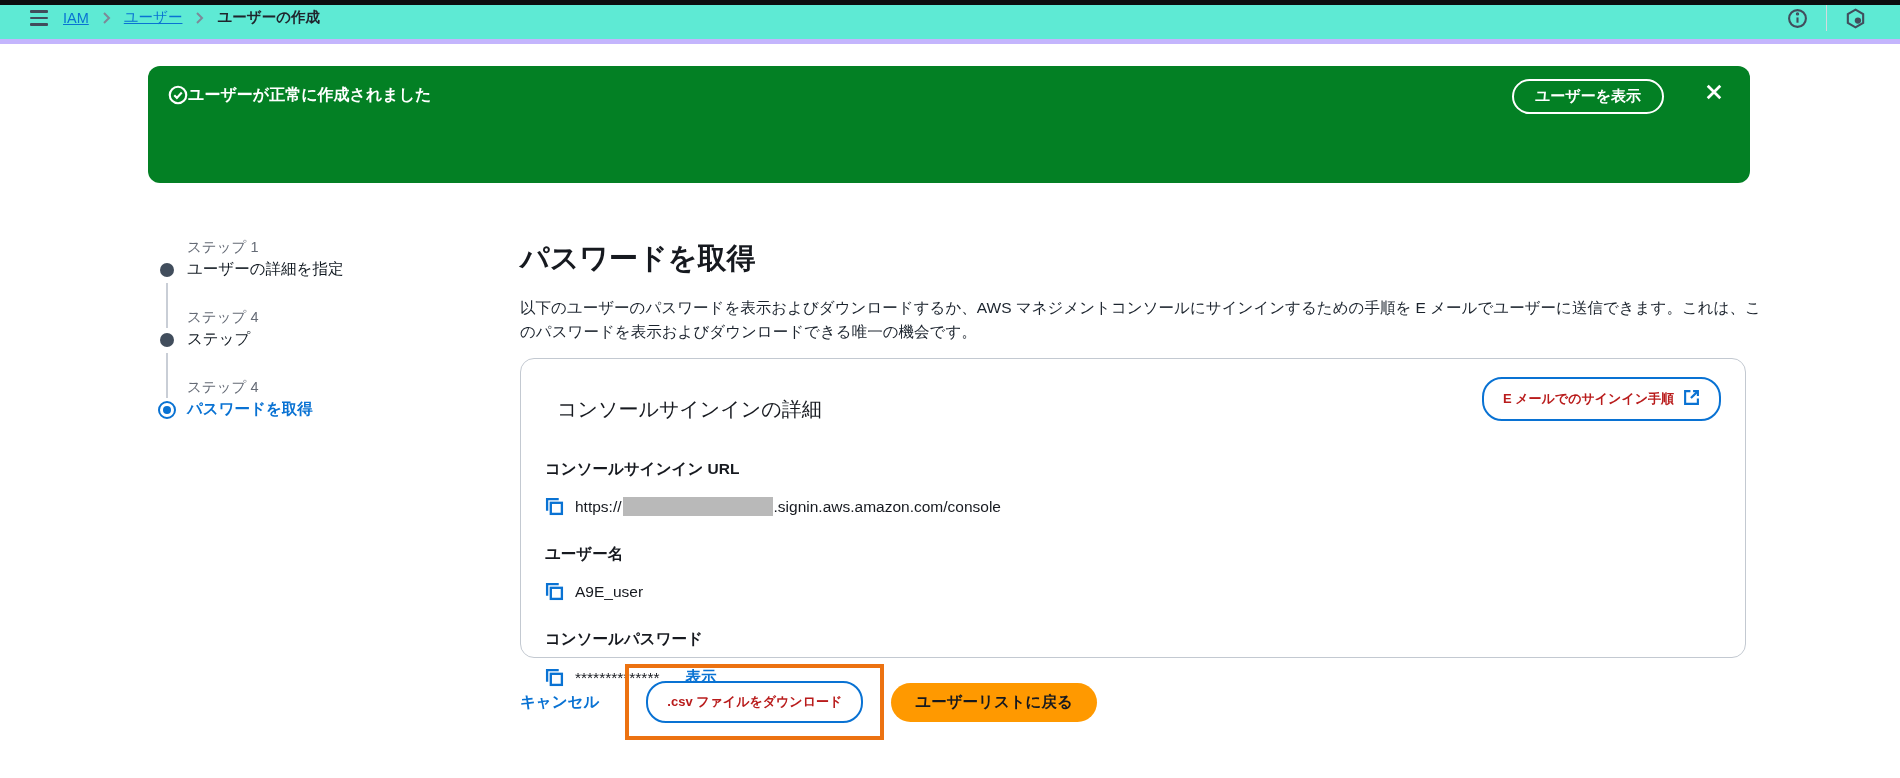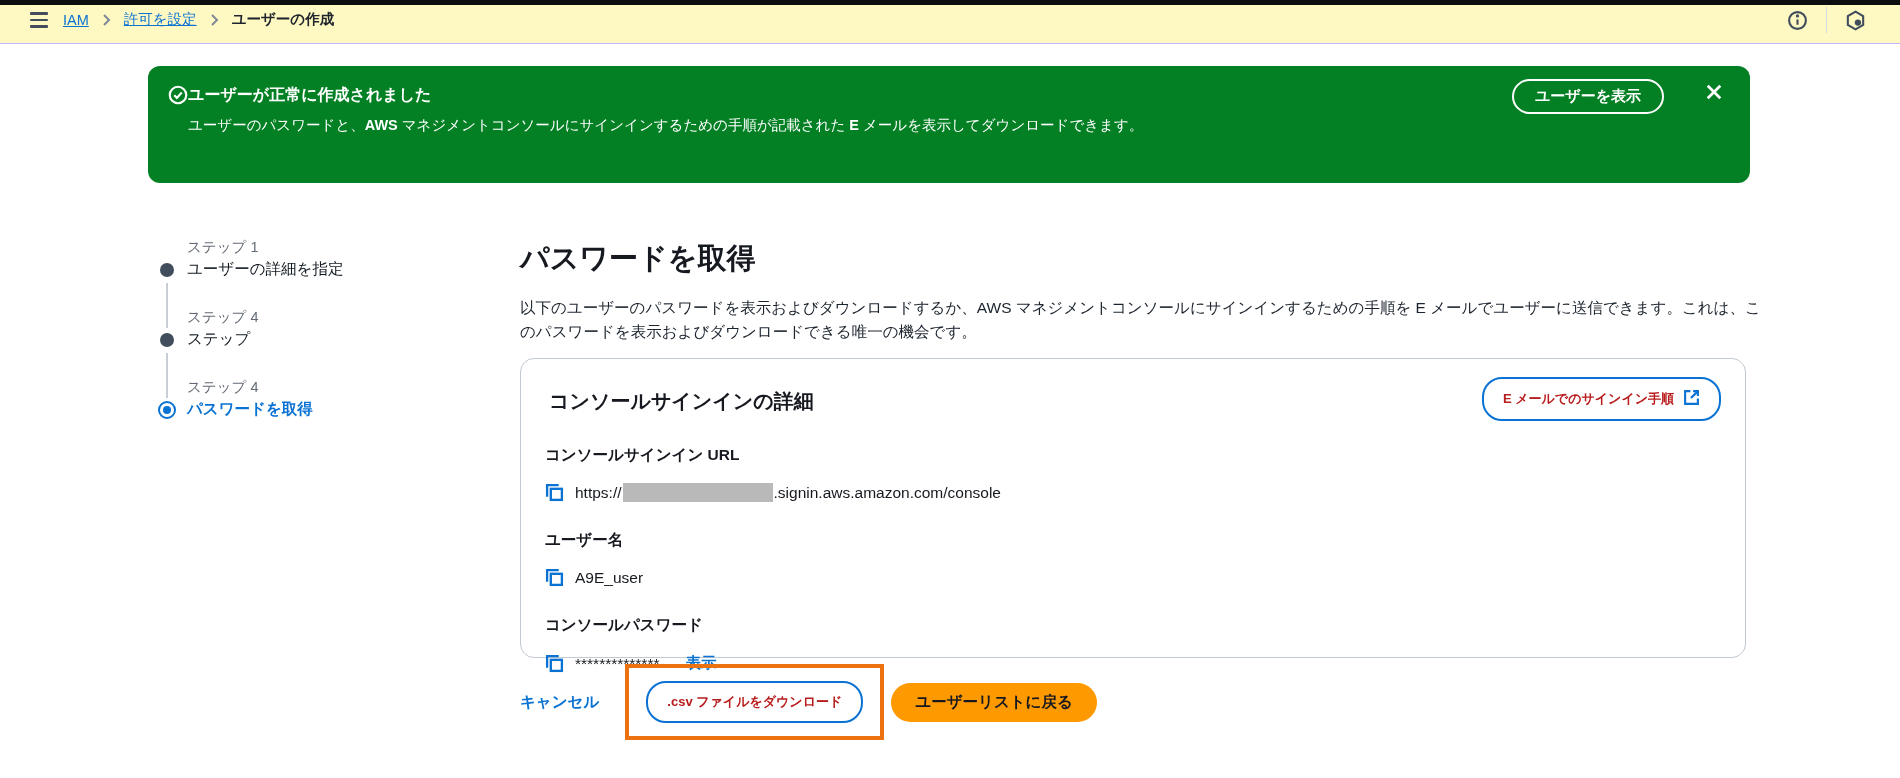--- a/index.html
+++ b/index.html
@@ -6,22 +6,22 @@
   html,body { margin:0; padding:0; }
   body {
     width:1900px; height:778px; position:relative; overflow:hidden;
     background:#ffffff; color:#16191f;
     font-family:"Liberation Sans","DejaVu Sans",sans-serif;
   }
 
   
   .topstrip { position:absolute; top:0; left:0; right:0; height:5px; background:#0c0d0f; }
   .appheader {
-    position:absolute; top:5px; left:0; right:0; height:39px; background:#fef9c3;
-    border-bottom:1px solid #c4b5fd; display:flex; align-items:center;
+    position:absolute; top:5px; left:0; right:0; height:39px; background:#5eead4;
+    border-bottom:5px solid #c4b5fd; display:flex; align-items:center;
     justify-content:space-between; padding:0 32px 8px 28px;
   }
   .crumbwrap { display:flex; align-items:center; gap:13px; font-size:14.5px; }
   .hamburger { display:flex; flex-direction:column; gap:4px; cursor:pointer; padding:2px; }
   .hamburger span { display:block; width:18px; height:2.4px; background:#414d5c; border-radius:1px; }
   .crumb-link { color:#0972d3; text-decoration:underline; cursor:pointer; }
   .crumb-current { color:#1f242c; font-weight:700; }
   .crumb-sep svg { display:block; }
   .hdr-icons { display:flex; align-items:center; }
   .hdr-icons .icon-btn { background:none; border:none; padding:2px; cursor:pointer; display:flex; }
@@ -67,21 +67,21 @@
   
   .main-h1 { position:absolute; left:520px; top:238px; margin:0; font-size:29px; line-height:40px; font-weight:700; color:#16191f; }
   .main-desc { position:absolute; left:520px; top:296px; width:1254px; margin:0; font-size:15.5px; line-height:24px; color:#1b232d; }
 
   
   .card {
     position:absolute; left:520px; top:358px; width:1226px; height:300px;
     background:#fff; border:1px solid #c3c9d1; border-radius:14px; padding:18px 24px;
   }
   .card-header { display:flex; justify-content:space-between; align-items:flex-start; margin-bottom:23px; }
-  .card-title { margin:4px; padding-top:7px; font-size:20px; font-weight:700; color:#16191f;text-align:right; }
+  .card-title { margin:12px; padding-top:7px; font-size:20px; font-weight:400; color:#16191f;text-align:right; }
   .pill-blue {
     display:inline-flex; align-items:center; gap:9px; background:#fff; color:#b91c1c;
     border:2px solid #0972d3; border-radius:20px; padding:10px 19px; font-size:13px;
     font-weight:700; cursor:pointer; font-family:inherit; white-space:nowrap;
   }
   .field { margin-bottom:27px; }
   .field-label { font-size:15.5px; font-weight:700; color:#16191f; line-height:21px; }
   .value-row { display:flex; align-items:center; gap:11px; margin-top:18px; }
   .copy-btn { background:none; border:none; padding:0; cursor:pointer; display:flex; }
   .value-text { font-size:15.5px; color:#16191f; display:flex; align-items:center; }
@@ -108,21 +108,21 @@
       <span></span>
         <span></span>
         <span></span>
     </div>
     <a class="crumb-link">IAM</a>
     <span class="crumb-sep">
       <svg width="9" height="14" viewBox="0 0 9 14" fill="none" stroke="#7d8998" stroke-width="2">
           <path d="M2 2l5 5-5 5"></path>
         </svg>
     </span>
-    <a class="crumb-link">許可を設定</a>
+    <a class="crumb-link">ユーザー</a>
     <span class="crumb-sep">
       <svg width="9" height="14" viewBox="0 0 9 14" fill="none" stroke="#7d8998" stroke-width="2">
           <path d="M2 2l5 5-5 5"></path>
         </svg>
     </span>
     <span class="crumb-current">ユーザーの作成</span>
   </div>
   <div class="hdr-icons">
     <button class="icon-btn">
       <svg width="21" height="21" viewBox="0 0 20 20" fill="none" stroke="#414d5c" stroke-width="2">
@@ -144,21 +144,20 @@
 <section class="banner">
   <div class="banner-row">
     <span class="banner-icon">
       <svg width="20" height="20" viewBox="0 0 16 16" fill="none" stroke="#ffffff" stroke-width="1.7">
         <circle cx="8" cy="8" r="6.6"></circle>
           <path d="M5 8.2l2.1 2.1L11 6"></path>
       </svg>
     </span>
     <div>
       <div class="banner-title">ユーザーが正常に作成されました</div>
-      <div class="banner-body"><span>ユーザーのパスワードと、</span><b>AWS</b><span> マネジメントコンソールにサインインするための手順が記載された </span><b>E</b><span> メールを表示してダウンロードできます。</span></div>
     </div>
   </div>
   <button class="banner-action">ユーザーを表示</button>
   <button class="banner-close">
     <svg width="16" height="16" viewBox="0 0 14 14" fill="none" stroke="#ffffff" stroke-width="2.4">
       <path d="M1.5 1.5l11 11M12.5 1.5l-11 11"></path>
     </svg>
   </button>
 </section>
 

